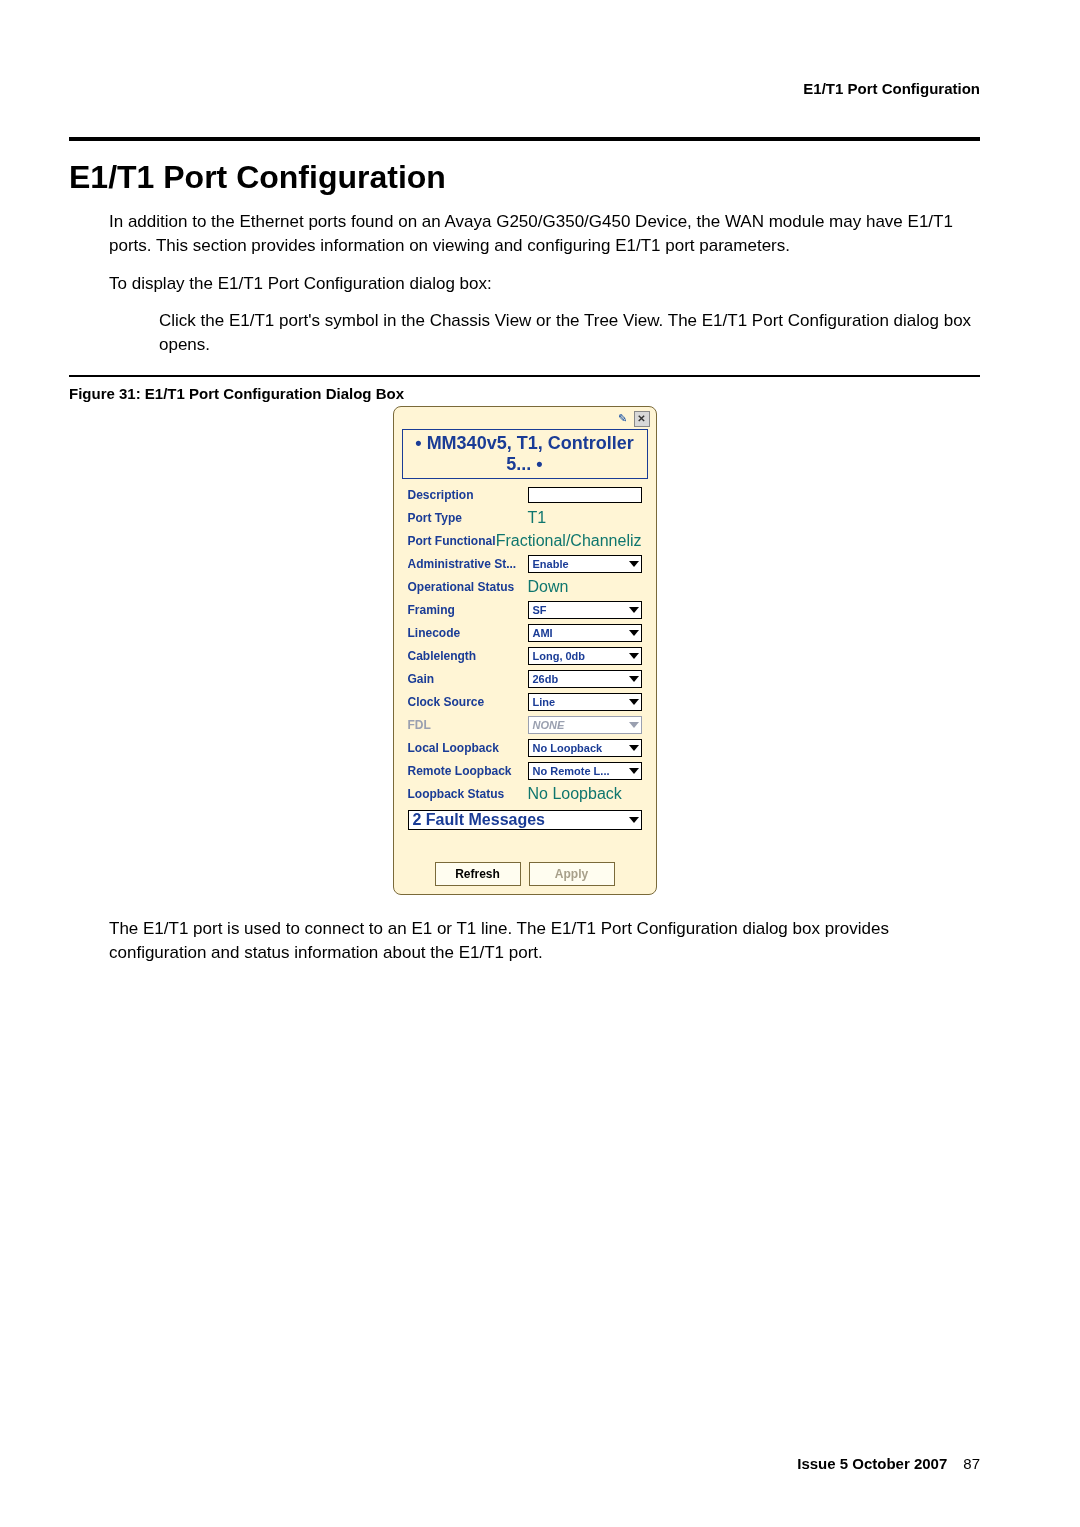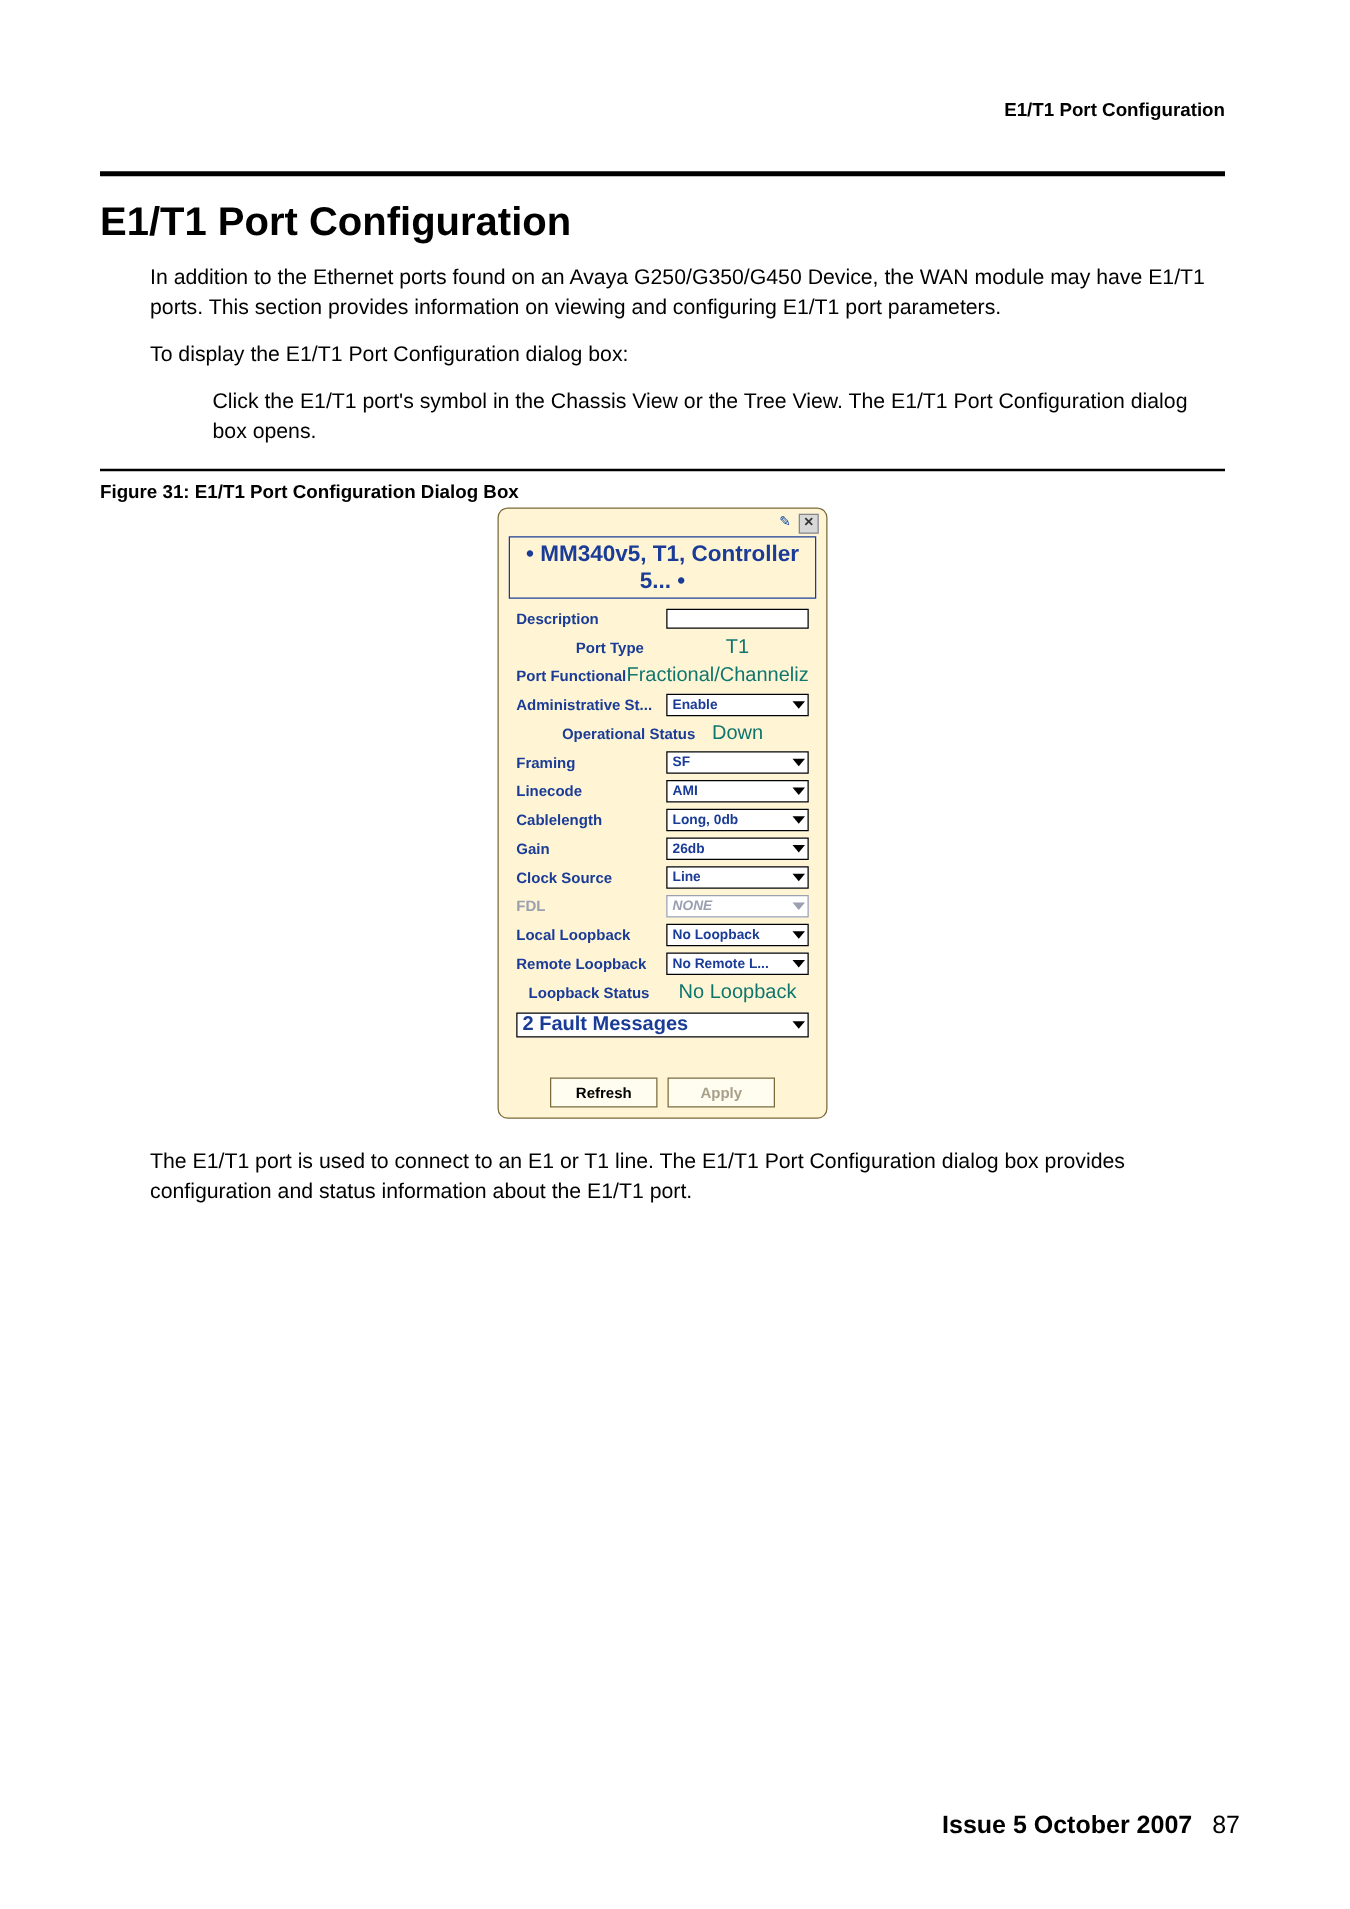--- a/index.html
+++ b/index.html
@@ -9,21 +9,20 @@
     color: #000;
     width: 1080px;
     height: 1527px;
     position: relative;
   }
   .page {
     padding: 80px 100px 60px 69px;
     box-sizing: border-box;
     height: 100%;
     position: relative;
-    margin-left: 11px;
   }
   .header-region {
     text-align: right;
     font-weight: bold;
     font-size: 15px;
     margin-bottom: 40px;
   }
   hr.thick {
     border: none;
     border-top: 4px solid #000;
@@ -106,21 +105,20 @@
   }
   .dialog-tab .dot { color:#1a3c96; }
   .form-rows {
     padding: 0 14px;
   }
   .form-row {
     display: flex;
     align-items: center;
     margin: 3px 0;
     height: 20px;
-    justify-content: center;
   }
   .form-label {
     width: 120px;
     color: #1a3c96;
     font-weight: bold;
     font-size: 12px;
     white-space: nowrap;
     overflow: hidden;
   }
   .form-label.disabled {
@@ -202,22 +200,22 @@
     font-weight: bold;
     display: flex;
     align-items: center;
     justify-content: center;
   }
   .dlg-btn.primary { color: #000000; }
   .dlg-btn.disabled { color: #a8a08a; }
   .footer {
     position: absolute;
     bottom: 55px;
-    right: 88px;
-    font-size: 20px;
+    right: 100px;
+    font-size: 15px;
   }
   .footer .issue { font-weight: bold; }
   .footer .pnum { font-weight: normal; margin-left: 16px; }
 </style>
 </head>
 <body>
 
 <div class="page">
   <div class="header-region">E1/T1 Port Configuration</div>
 

